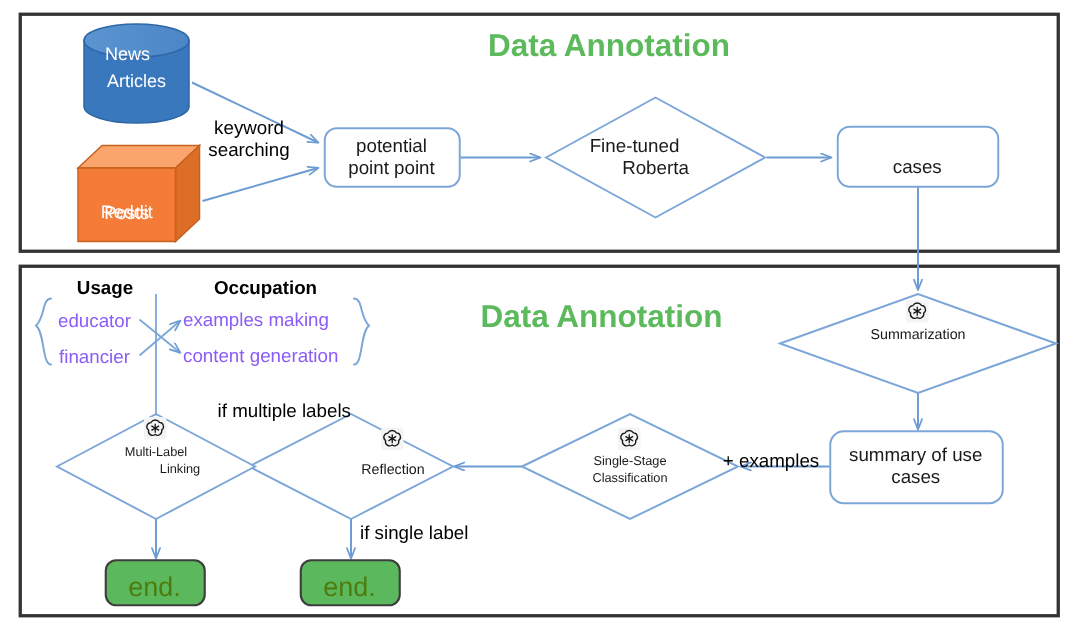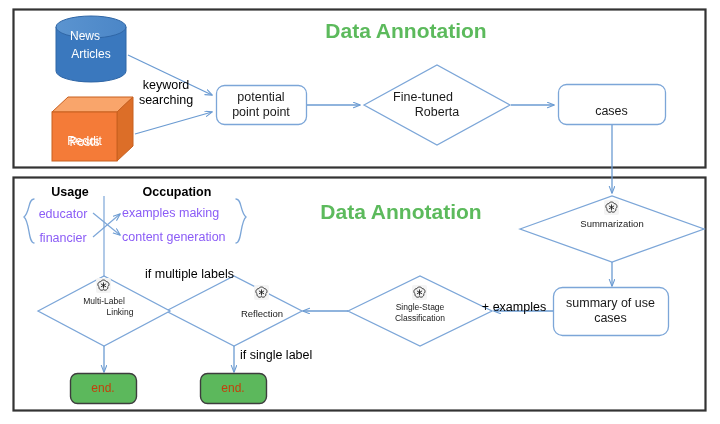--- a/index.html
+++ b/index.html
@@ -5,21 +5,21 @@
   html,body{margin:0;padding:0;background:#ffffff;}
   body{width:720px;height:424px;font-family:"Liberation Sans",sans-serif;}
   #stage{position:relative;width:720px;height:424px;overflow:hidden;background:#fff;}
   svg#canvas{position:absolute;left:0;top:0;width:720px;height:424px;}
 
   .htext{position:absolute;color:#000;line-height:1.18;text-align:center;
          font-family:"Liberation Sans",sans-serif;white-space:pre;}
   .panel-title{font-weight:bold;font-size:21px;color:#5CBA5C;letter-spacing:0px;}
   .nodelabel{font-size:12.5px;color:#1a1a1a;}
   .whitelabel{font-size:12px;color:#ffffff;}
-  .endlabel{font-size:12px;color:#c2410c;}
+  .endlabel{font-size:18px;color:#4d7c0f;}
   .edgelabel{font-size:12.5px;color:#000;}
   .colhead{font-size:12.5px;font-weight:bold;color:#000;}
   .listitem{font-size:12.5px;color:#8b5cf6;}
   .smalldiamond{font-size:8.5px;color:#1a1a1a;line-height:1.2;}
   .gpticon{position:absolute;width:15px;height:15px;background:#f4f4f4;border-radius:2px;}
   .gpticon svg{display:block;width:15px;height:15px;}
 </style>
 </head>
 <body>
 

